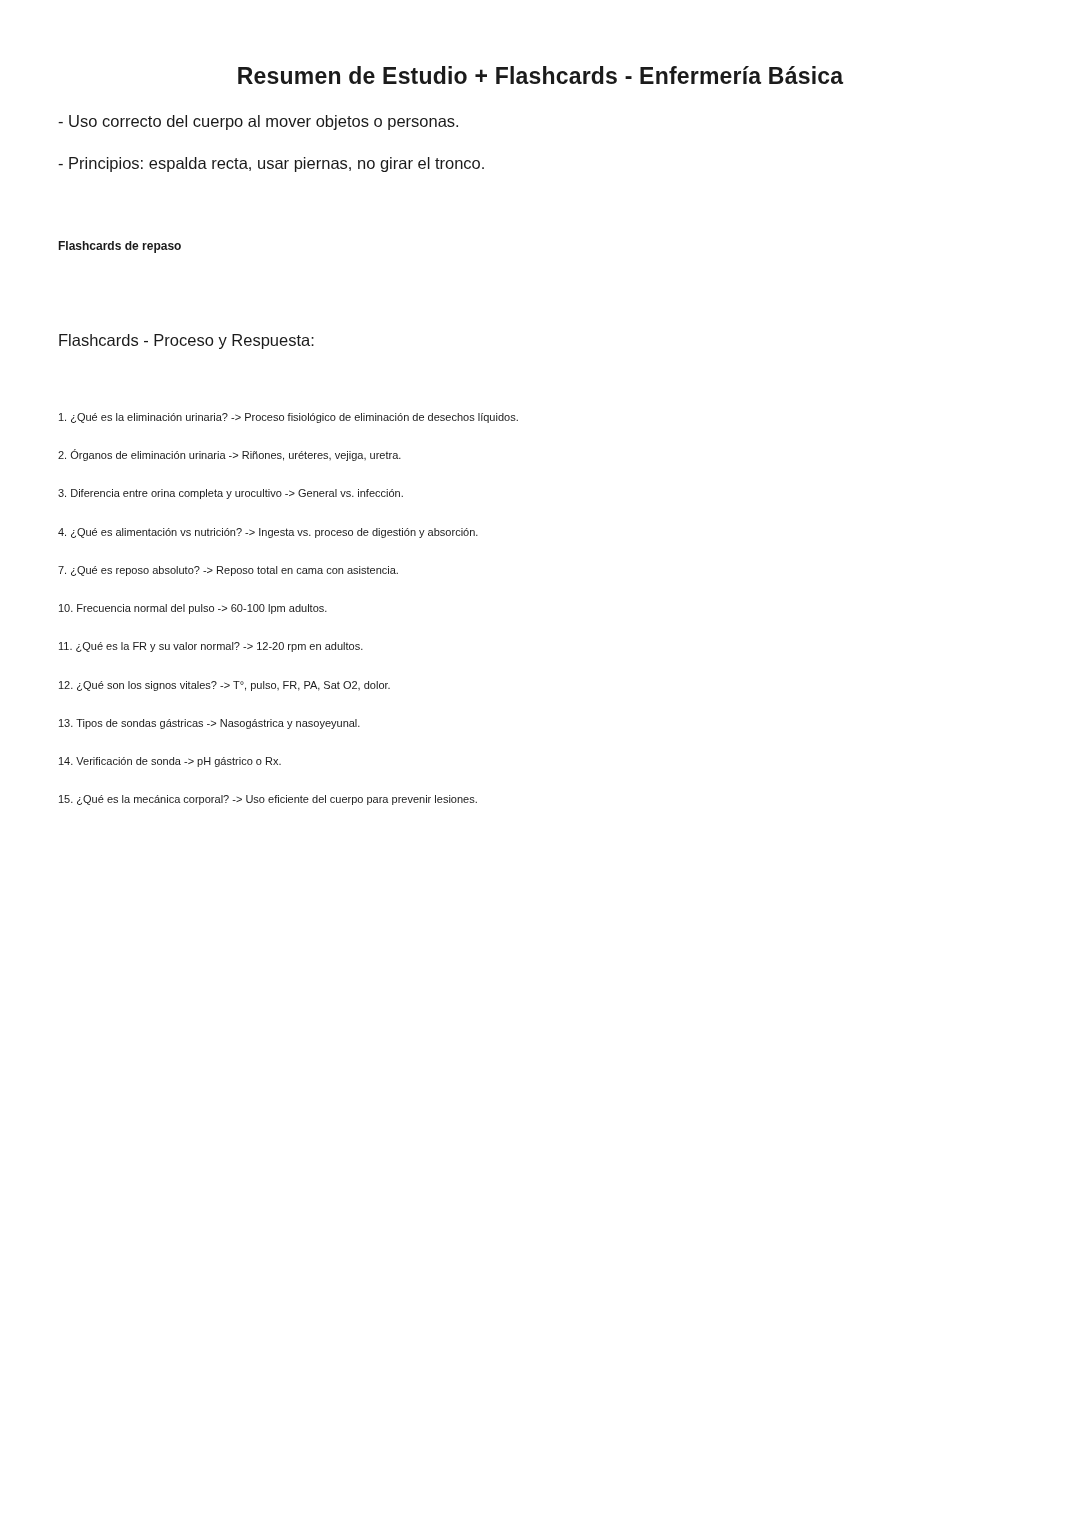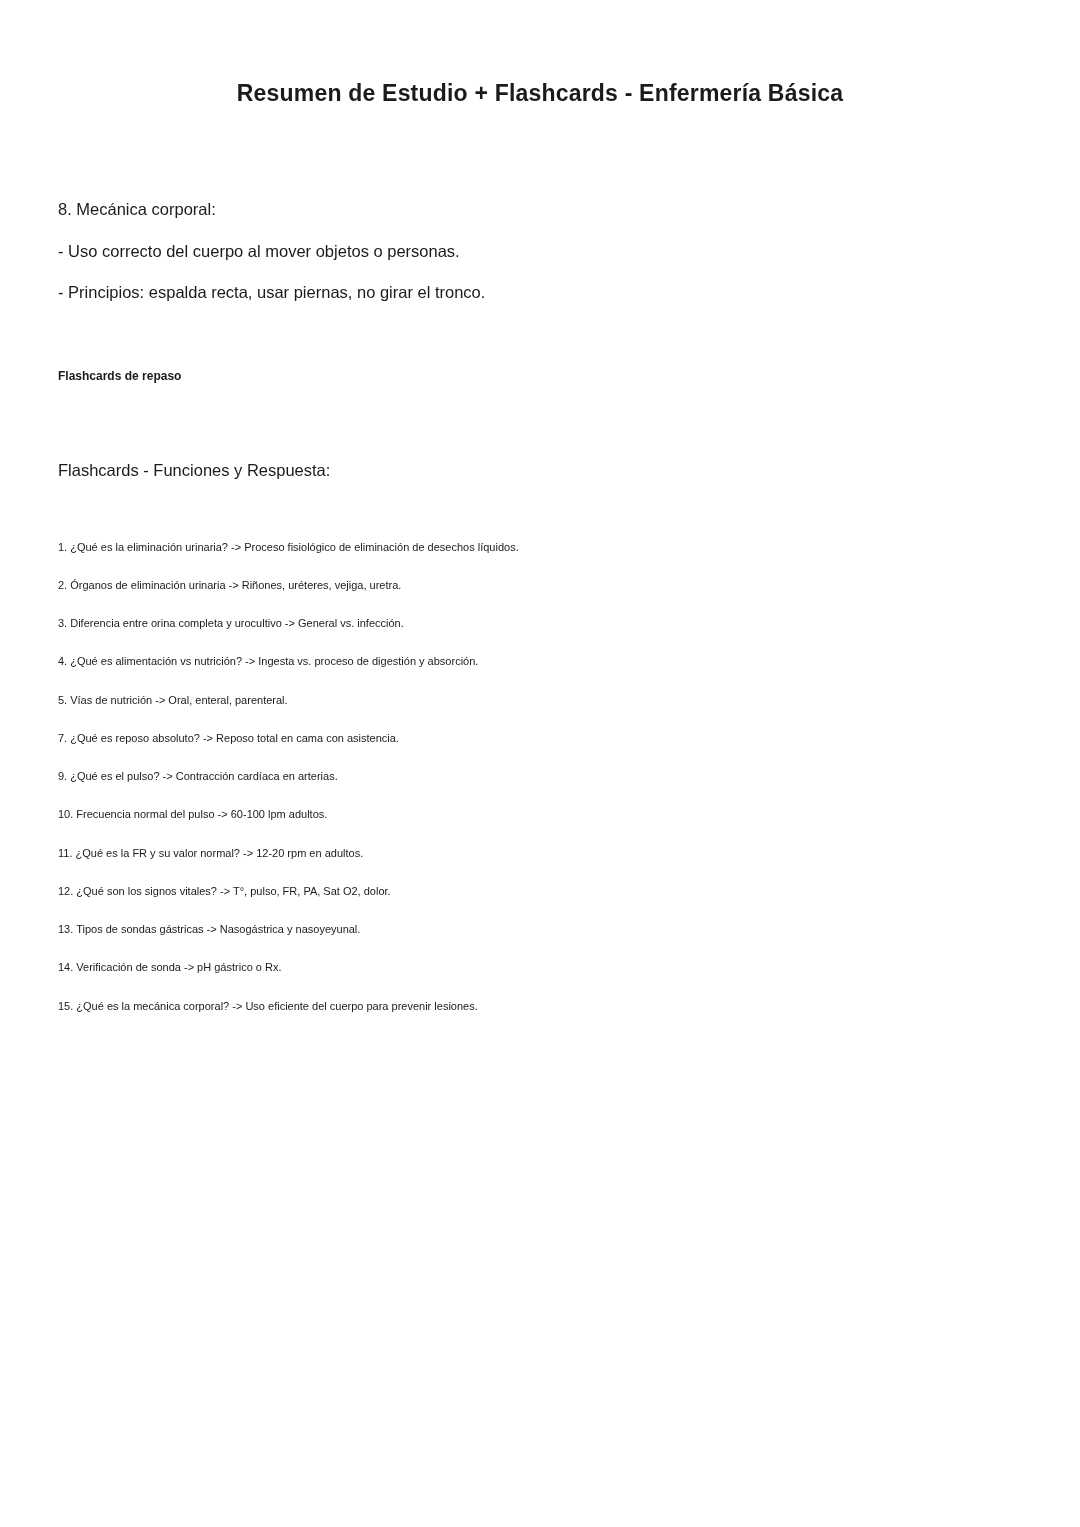--- a/index.html
+++ b/index.html
@@ -12,21 +12,21 @@
     width: 1080px;
     height: 1527px;
     margin: 0 auto;
     background: #ffffff;
     font-family: "Liberation Sans", sans-serif;
     color: #1b1b1b;
     overflow: hidden;
     box-sizing: border-box;
   }
   .doc-title {
-    padding-top: 80px;
+    padding-top: 63px;
     text-align: center;
     font-size: 23px;
     font-weight: 700;
     letter-spacing: 0.2px;
   }
   .content {
     padding: 0 58px;
     font-size: 16.5px;
     line-height: 1.25;
   }
@@ -58,38 +58,35 @@
 </style>
 </head>
 <body>
 
 <div class="page">
 
   <div class="doc-title">Resumen de Estudio + Flashcards - Enfermería Básica</div>
 
   <div class="content">
 
-    <div class="section-heading">8. Mecánica corporal:</div>
 
     <div class="plain-line">- Uso correcto del cuerpo al mover objetos o personas.</div>
 
     <div class="plain-line">- Principios: espalda recta, usar piernas, no girar el tronco.</div>
 
     <div class="flashcards-heading">Flashcards de repaso</div>
 
-    <div class="flashcards-subheading">Flashcards - Funciones y Respuesta:</div>
+    <div class="flashcards-subheading">Flashcards - Proceso y Respuesta:</div>
 
     <div class="flashcard-list">
       <div class="flashcard-item">1. ¿Qué es la eliminación urinaria? -&gt; Proceso fisiológico de eliminación de desechos líquidos.</div>
       <div class="flashcard-item">2. Órganos de eliminación urinaria -&gt; Riñones, uréteres, vejiga, uretra.</div>
       <div class="flashcard-item">3. Diferencia entre orina completa y urocultivo -&gt; General vs. infección.</div>
       <div class="flashcard-item">4. ¿Qué es alimentación vs nutrición? -&gt; Ingesta vs. proceso de digestión y absorción.</div>
-      <div class="flashcard-item">5. Vías de nutrición -&gt; Oral, enteral, parenteral.</div>
       <div class="flashcard-item">7. ¿Qué es reposo absoluto? -&gt; Reposo total en cama con asistencia.</div>
-      <div class="flashcard-item">9. ¿Qué es el pulso? -&gt; Contracción cardíaca en arterias.</div>
       <div class="flashcard-item">10. Frecuencia normal del pulso -&gt; 60-100 lpm adultos.</div>
       <div class="flashcard-item">11. ¿Qué es la FR y su valor normal? -&gt; 12-20 rpm en adultos.</div>
       <div class="flashcard-item">12. ¿Qué son los signos vitales? -&gt; T°, pulso, FR, PA, Sat O2, dolor.</div>
       <div class="flashcard-item">13. Tipos de sondas gástricas -&gt; Nasogástrica y nasoyeyunal.</div>
       <div class="flashcard-item">14. Verificación de sonda -&gt; pH gástrico o Rx.</div>
       <div class="flashcard-item">15. ¿Qué es la mecánica corporal? -&gt; Uso eficiente del cuerpo para prevenir lesiones.</div>
     </div>
 
   </div>
 </div>

